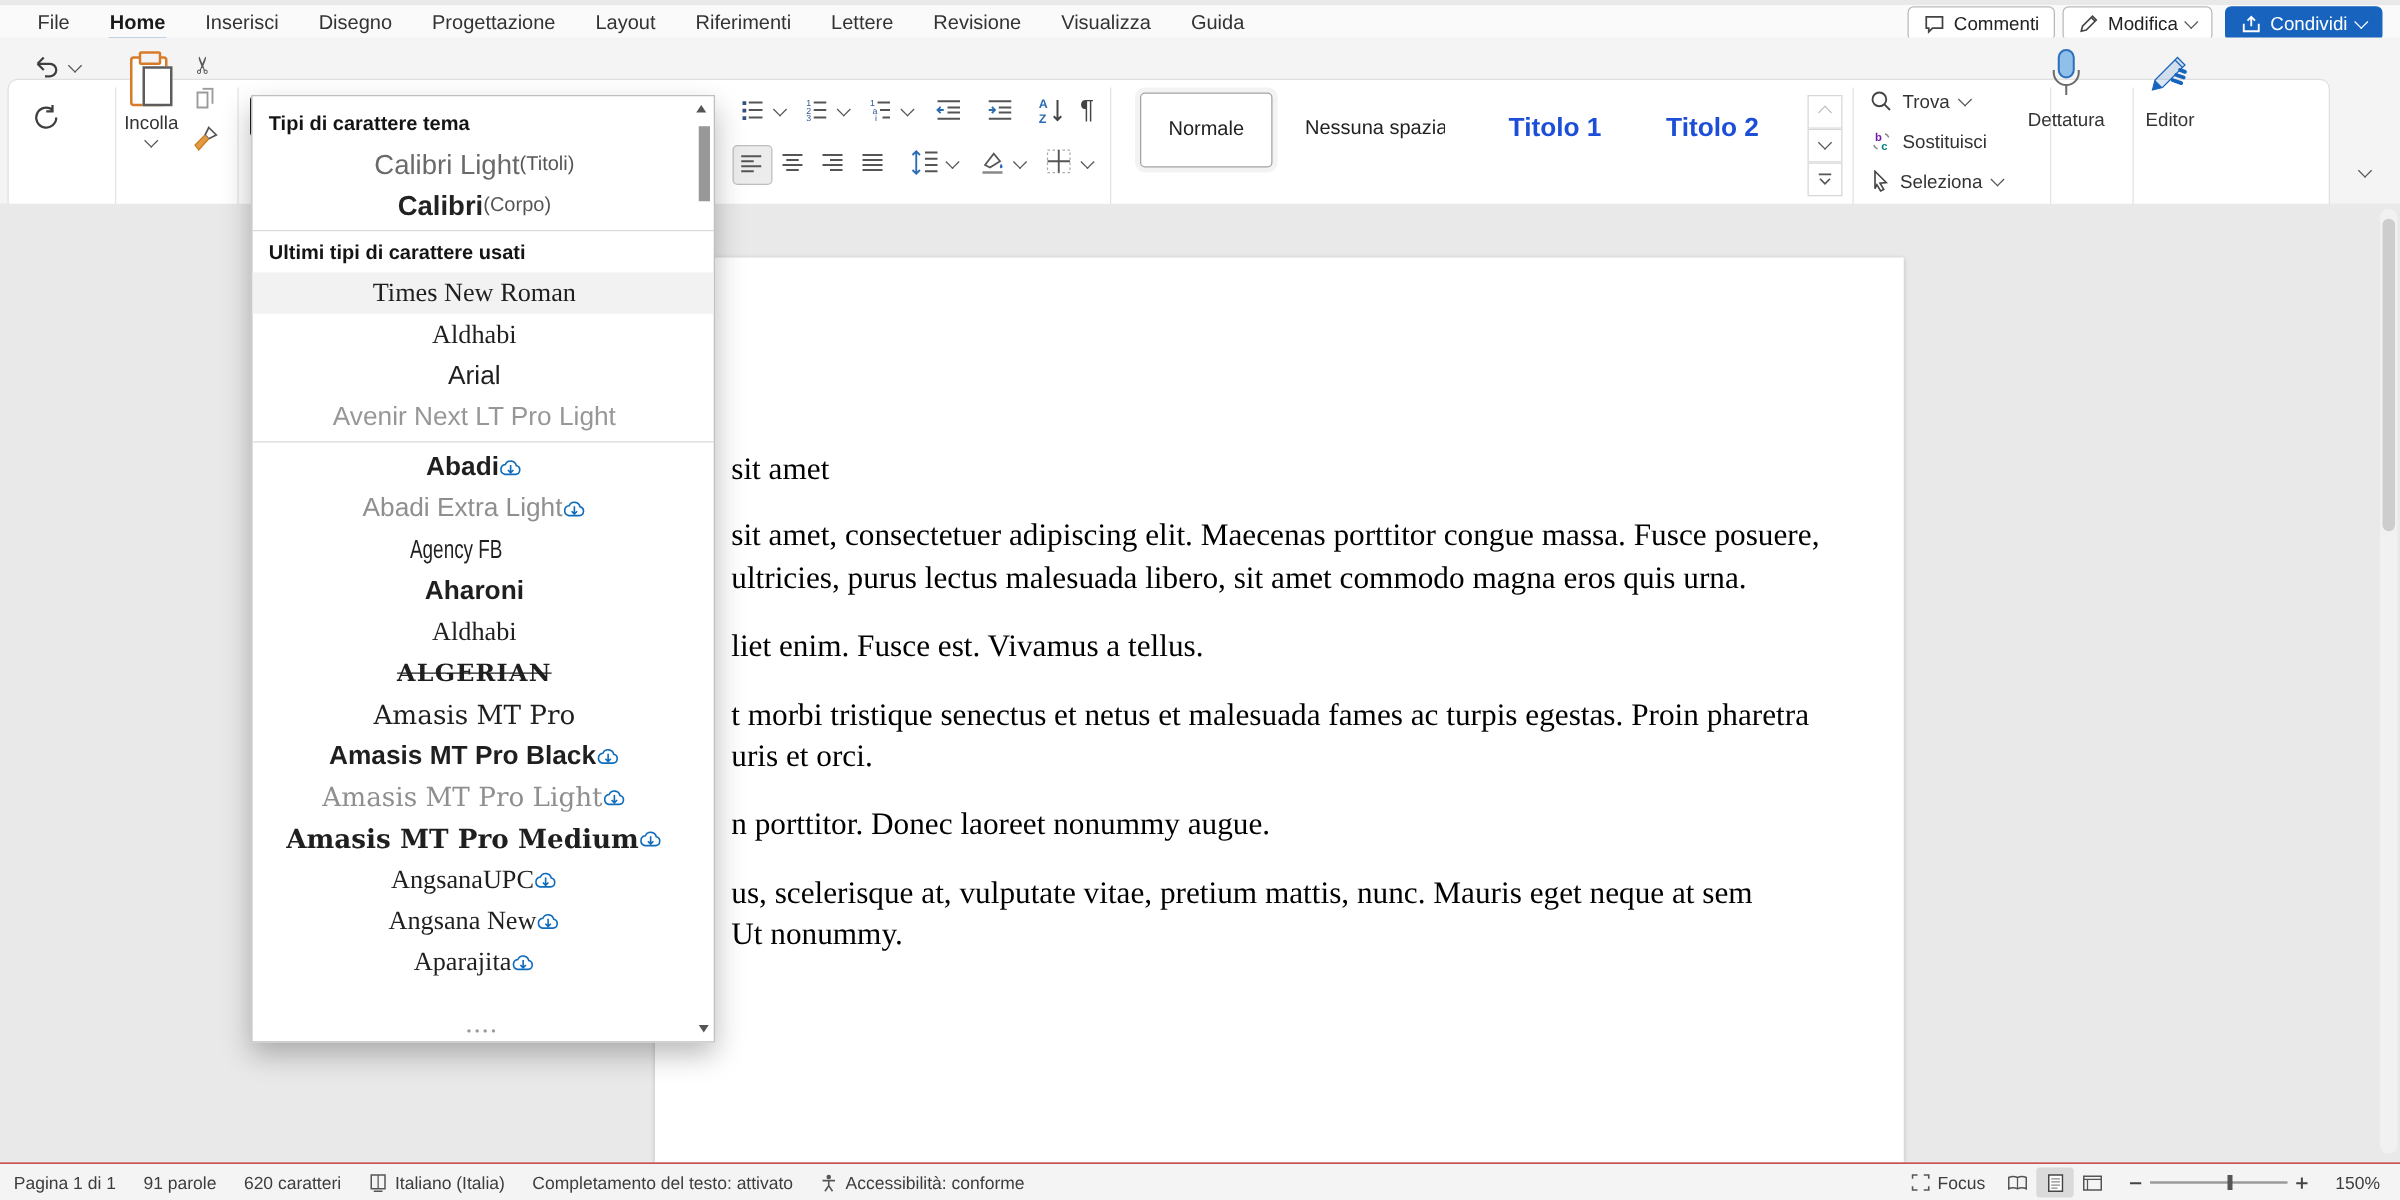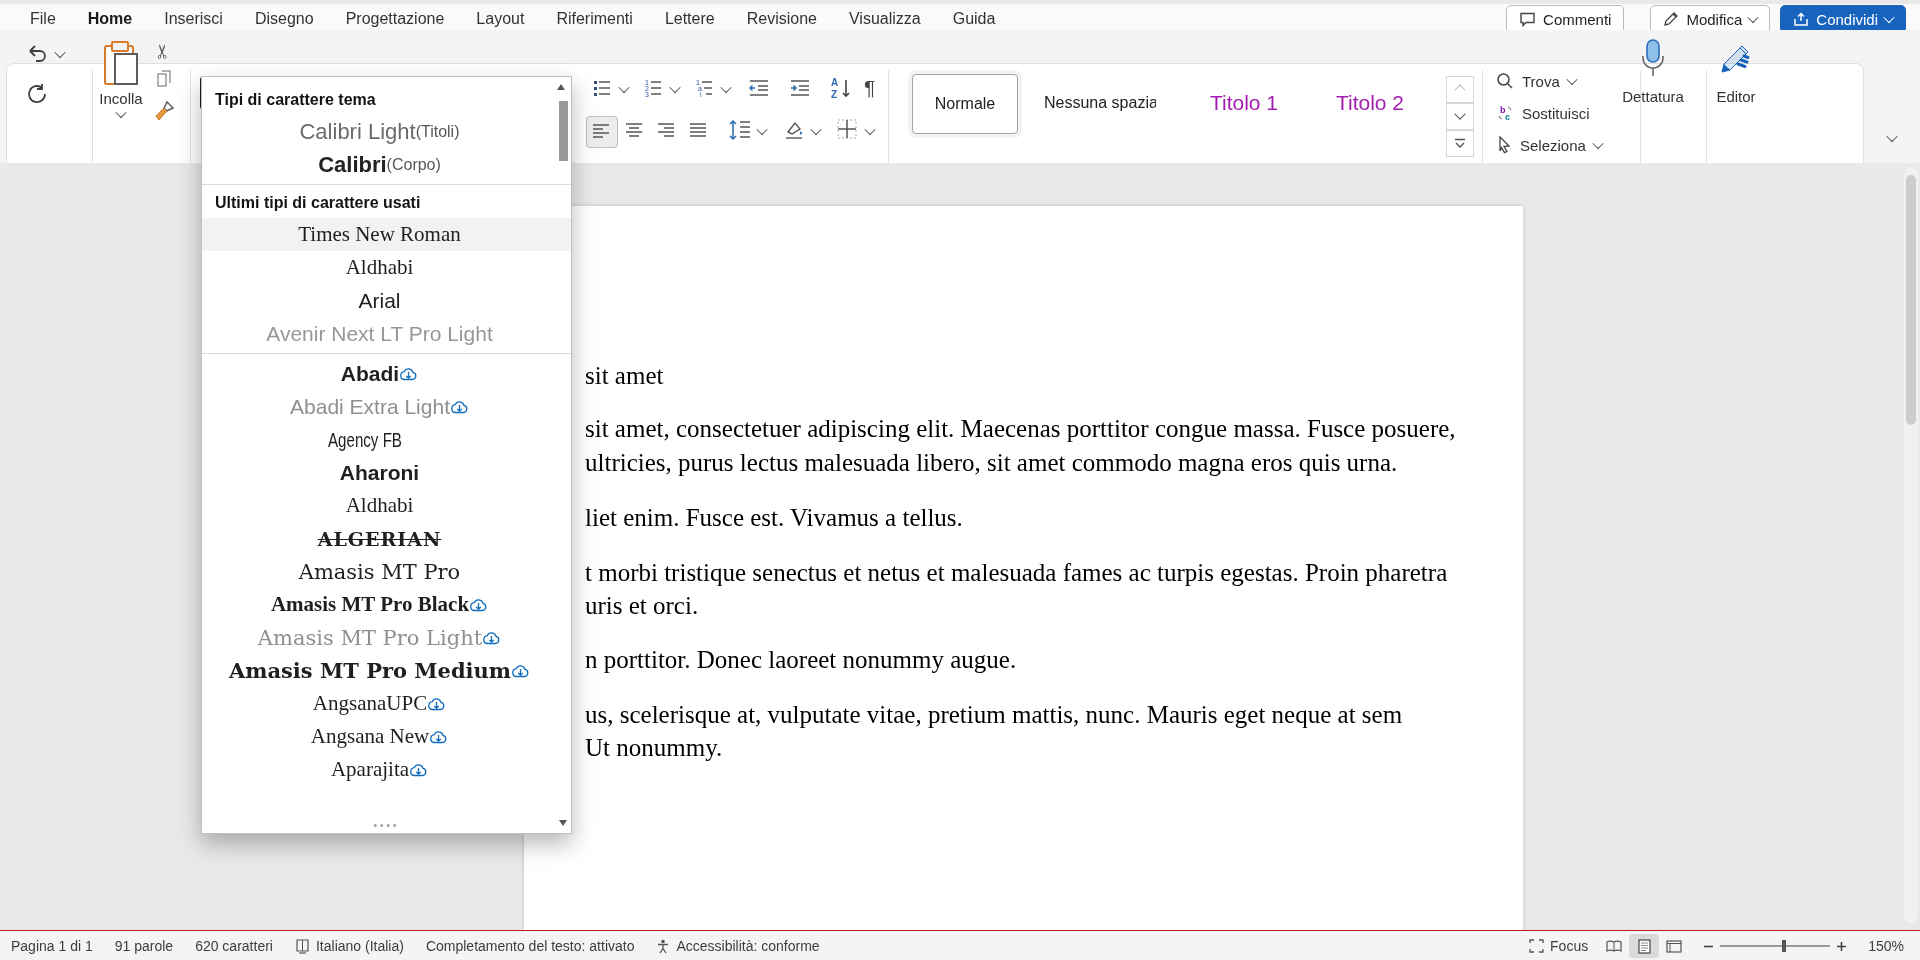--- a/index.html
+++ b/index.html
@@ -27,41 +27,41 @@
   .iconbtn{position:absolute;display:flex;align-items:center;justify-content:center}
   .launch{position:absolute;top:140px}
   
   #fontcombo{left:200px;top:46px;width:142px;height:30px;background:#fff;border:2px solid #1f1f1f;border-radius:4px;display:flex;align-items:center;justify-content:space-between;padding:0 6px 0 7px}
   #fontcombo .sel{background:#cfcfcf;font-size:16px;color:#111;padding:0 2px}
   #sizecombo{left:347px;top:46px;width:58px;height:30px;background:#fff;border:1px solid #8f8f8f;border-radius:4px;display:flex;align-items:center;justify-content:space-between;padding:0 6px 0 8px;font-size:16px;color:#111}
   .bigA{font-size:19px;color:#333;font-weight:400}
   
   .stylebox{position:absolute;top:44px;height:58px;display:flex;align-items:center;justify-content:center;font-size:16px;color:#222;border-radius:4px;white-space:nowrap;overflow:hidden}
   .stylebox.selected{border:1px solid #a3a3a3;background:#fff;box-shadow:0 0 0 4px #f3f3f3}
-  .titolo{color:#a21caf;font-weight:400;font-size:21px}
+  .titolo{color:#1d4ed8;font-weight:700;font-size:21px}
   .galbtn{position:absolute;left:1446px;width:26px;height:25px;background:#fff;border:1px solid #d7d7d7;display:flex;align-items:center;justify-content:center}
   
   #fontdd{left:201px;top:76px;width:371px;height:758px;background:#fff;border:1px solid #bfbfbf;
           box-shadow:0 10px 22px rgba(0,0,0,.28);z-index:50;padding-top:8px;box-sizing:border-box}
   .ddhead{height:30px;display:flex;align-items:center;padding-left:13px;font-size:16px;font-weight:700;color:#141414}
   .ddrow{height:33px;display:flex;align-items:center;justify-content:center;padding:0 40px 0 26px;font-size:21px;color:#1f1f1f;cursor:default}
   .ddrow.hover{background:#f2f2f2}
   .dddiv{height:1px;background:#dadada;margin:3px 0}
   .tag{font-family:"Liberation Sans",sans-serif;font-size:16px;color:#555}
   .f-callight{font-weight:300;color:#6a6a6a;font-size:22px}
   .f-calibri{font-weight:600;color:#222;font-size:22px}
   .f-serif{font-family:"Liberation Serif",serif}
   .f-dserif{font-family:"DejaVu Serif",serif}
   .f-avenir{font-weight:300;color:#979797}
   .f-abadi{font-weight:700}
   .f-xlight{font-weight:300;color:#8f8f8f}
   .f-agency span{display:inline-block;transform:scaleX(.72);transform-origin:left;letter-spacing:0}
   .f-bold{font-weight:700}
   .f-algerian{font-family:"DejaVu Serif",serif;font-weight:700;letter-spacing:1px;text-decoration:line-through;font-size:19px}
-  .f-black{font-family:Liberation Serif, serif;font-weight:700}
+  .f-black{font-family:Liberation Sans, sans-serif;font-weight:700}
   .f-medium{font-family:"DejaVu Serif",serif;font-weight:600}
   .f-litegray{color:#8f8f8f}
   .ddscroll{position:absolute;right:3px;top:6px;width:12px}
   .ddthumb{position:absolute;right:3px;top:24px;width:9px;height:60px;background:#989898}
   
   #canvas{left:0;top:163px;width:1920px;height:767px;background:#e9e9e9}
   #page{position:absolute;left:524px;top:43px;width:999px;height:724px;background:#fff;box-shadow:0 0 4px rgba(0,0,0,.18)}
   .docline{position:absolute;font-family:"Liberation Serif",serif;font-size:25px;color:#000;white-space:nowrap}
   #vscroll{position:absolute;right:2px;top:4px;width:14px;height:756px;background:#f1f1f1;border-radius:7px}
   #vthumb{position:absolute;right:2px;top:8px;width:10px;height:250px;background:#cdcdcd;border-radius:5px}
@@ -82,21 +82,21 @@
   <div class="mitem">Inserisci</div>
   <div class="mitem">Disegno</div>
   <div class="mitem">Progettazione</div>
   <div class="mitem">Layout</div>
   <div class="mitem">Riferimenti</div>
   <div class="mitem">Lettere</div>
   <div class="mitem">Revisione</div>
   <div class="mitem">Visualizza</div>
   <div class="mitem">Guida</div>
   <div style="flex:1"></div>
-  <div class="topbtn" style="margin-right:26px">
+  <div class="topbtn" style="margin-right:6px">
     <span>
       <svg width="17" height="15" viewBox="0 0 17 15">
           <path d="M2 1.5h13v9H7l-3 3v-3H2z" fill="none" stroke="#444" stroke-width="1.4"></path>
         </svg>
     </span>
     <span>Commenti</span>
   </div>
   <div class="topbtn" style="margin-right:10px">
     <span>
       <svg width="16" height="16" viewBox="0 0 16 16">

